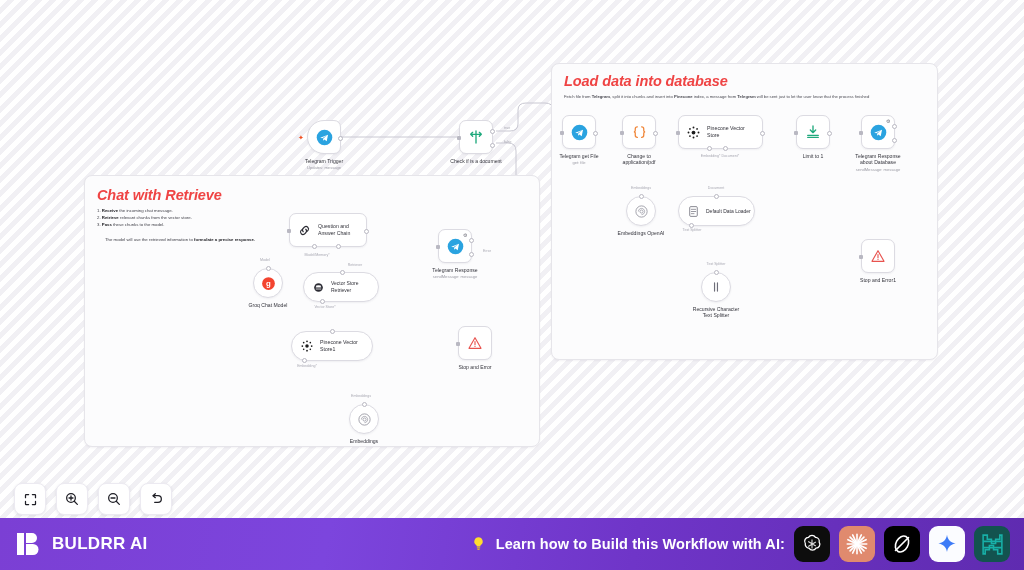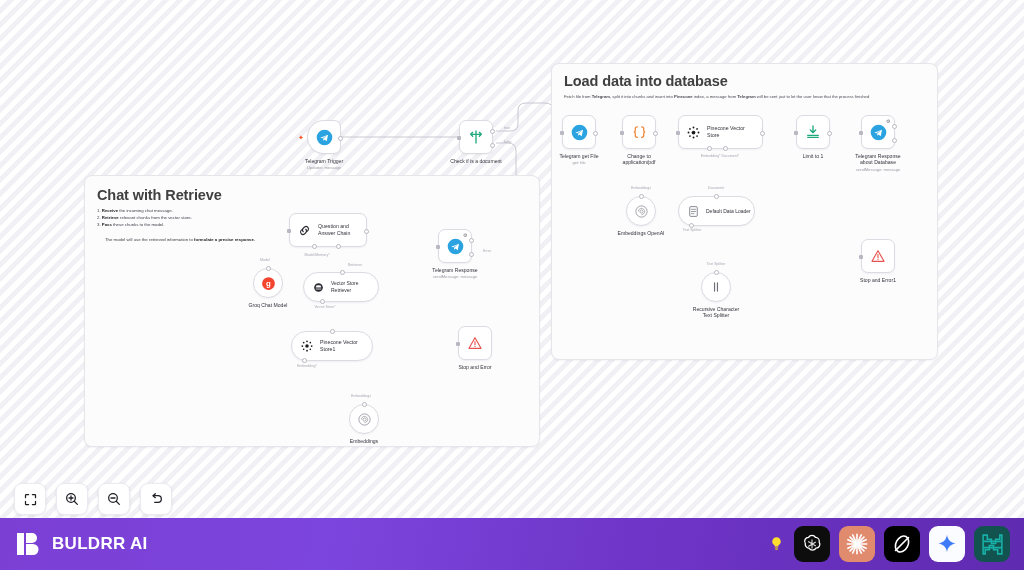--- a/index.html
+++ b/index.html
@@ -30,22 +30,23 @@
     border: 1px solid #e6e5ea;
     border-radius: 8px;
     box-shadow: 0 1px 2px rgba(30,25,60,.05);
   }
   #panel-chat { left: 84px; top: 175px; width: 456px; height: 272px; }
   #panel-load { left: 551px; top: 63px; width: 387px; height: 297px; }
 
   .panel-title {
     position: absolute;
     font-weight: bold;
-    color: #404040;
+    color: #ef4444;
     letter-spacing: -0.1px;
+    font-style: italic;
   }
   #panel-chat .panel-title { left: 12px; top: 11px; font-size: 14.5px; }
   #panel-load .panel-title { left: 12px; top: 9px; font-size: 14.5px; }
 
   .panel-sub {
     position: absolute;
     left: 12px; top: 30px;
     right: 10px;
     font-size: 4.2px;
     line-height: 6px;
@@ -587,20 +588,21 @@
     </div>
     <div id="brand-name">BULDRR AI</div>
   </div>
 
   <div id="cta">
     <svg width="17" height="20" viewBox="0 0 24 24">
       <path d="M12 2.5a6 6 0 00-3.4 10.9c.6.45.9 1 .9 1.7v.4h5v-.4c0-.7.3-1.25.9-1.7A6 6 0 0012 2.5z" fill="#ffdd2e"></path>
       <rect x="9.5" y="16.6" width="5" height="1.6" rx=".7" fill="#e8c218"></rect>
       <rect x="10.2" y="19" width="3.6" height="1.6" rx=".7" fill="#e8c218"></rect>
     </svg>
+    <div id="cta-text">Learn how to Build this Workflow with AI:</div>
 
     <div class="ai-logo" style="background:#0d0d0d;">
       <svg width="24" height="24" viewBox="0 0 24 24">
         <path d="M12 3.4c1.5 0 2.8.8 3.5 2 .2 0 .4 0 .6.05 2.1.4 3.5 2.5 3.1 4.6.8 1.2.9 2.8.2 4.1-.7 1.3-2 2-3.4 2-.7 1.2-2 2-3.5 2-1.5 0-2.8-.8-3.5-2-.2 0-.4 0-.6-.05-2.1-.4-3.5-2.5-3.1-4.6-.8-1.2-.9-2.8-.2-4.1.7-1.3 2-2 3.4-2 .7-1.2 2-2 3.5-2z" fill="none" stroke="#fff" stroke-width="1.3"></path>
         <path d="M12 7.5v9M8.2 9.6l7.6 4.4M8.2 14.4l7.6-4.4" stroke="#fff" stroke-width="1.1" opacity=".85"></path>
       </svg>
     </div>
 
     <div class="ai-logo" style="background:#e08a6e;">
       <svg width="26" height="26" viewBox="0 0 24 24">

